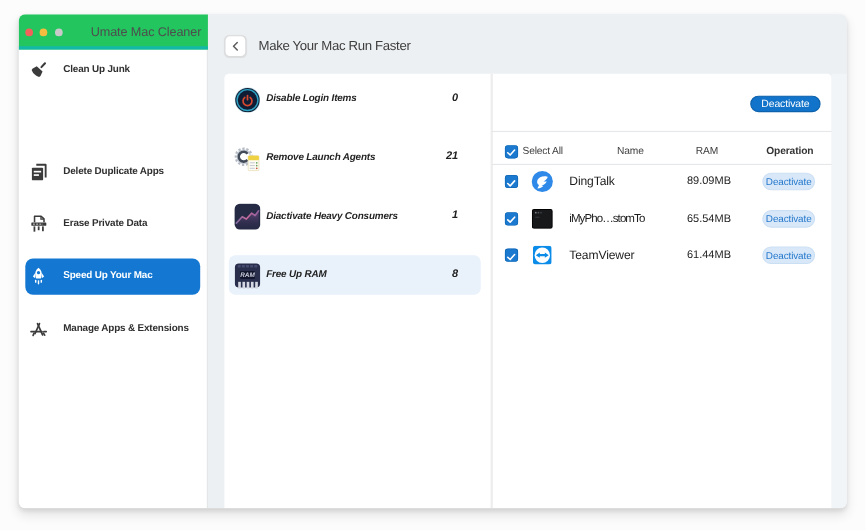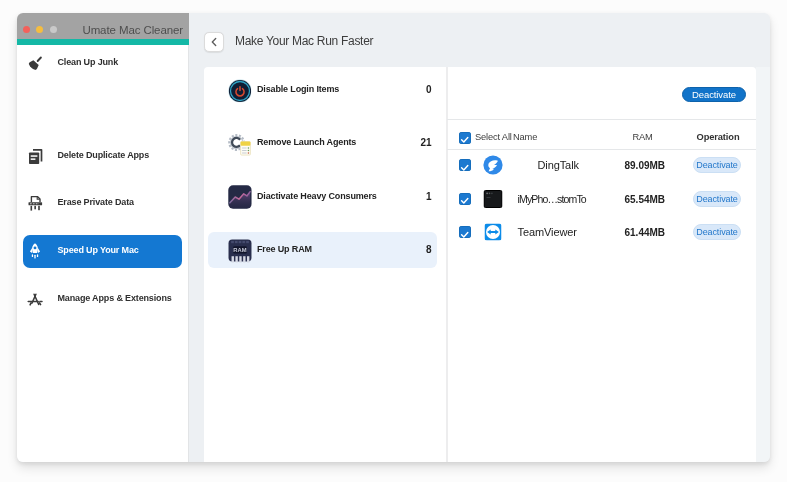--- a/index.html
+++ b/index.html
@@ -2,53 +2,53 @@
 <html><head>
 <meta charset="utf-8">
 <style>
   * { margin:0; padding:0; box-sizing:border-box; }
   html,body { width:787px; height:482px; background:#fcfcfc; font-family:"Liberation Sans", sans-serif; overflow:hidden; }
   .window { position:absolute; left:17px; top:13px; width:753px; height:449px; background:#edf0f3; border-radius:6px; overflow:hidden;
             box-shadow: 0 2px 4px rgba(0,0,0,.085), 0 6px 11px rgba(0,0,0,.105); }
 
   
   .sidebar { position:absolute; left:0; top:0; width:172px; height:449px; background:#ffffff; border-right:1px solid #e2e4e6; }
-  .titlebar { position:absolute; left:0; top:0; width:172px; height:32px; background:#a3a3a3; border-bottom:6px solid #14b8a6; }
+  .titlebar { position:absolute; left:0; top:0; width:172px; height:32px; background:#22c55e; border-bottom:3px solid #14b8a6; }
   .dot { position:absolute; top:12.5px; width:7px; height:7px; border-radius:50%; }
   .apptitle { position:absolute; top:10.5px; right:6px; font-size:11.5px; color:#4e4e4e; letter-spacing:-0.1px; }
   .mitem { position:absolute; left:0; width:172px; height:33px; }
   .mitem .txt { position:absolute; left:40.5px; top:calc(50% - 1px); transform:translateY(-50%); font-size:9px; font-weight:bold; letter-spacing:-0.15px; color:#2f2f2f; white-space:nowrap; }
   .mitem svg { position:absolute; left:10px; top:50%; transform:translateY(-50%); }
   .active-bg { position:absolute; left:6px; top:221.5px; width:159px; height:33px; background:#1478d2; border-radius:7px; }
 
   
   .backbtn { position:absolute; left:187px; top:19px; width:20px; height:20px; background:#fff; border:1px solid #dbdbdb; border-radius:5px; box-shadow:0 .5px 1px rgba(0,0,0,.08); }
   .htitle { position:absolute; left:218px; top:21px; font-size:12px; color:#3d3d3d; letter-spacing:-0.3px; }
 
   
   .card1 { position:absolute; left:187px; top:54px; width:552px; height:395px; background:#fff; border-radius:4px 4px 0 0; }
   .vdiv { position:absolute; left:429px; top:54px; width:1.5px; height:395px; background:#ededee; }
     .strip { position:absolute; left:739px; top:54px; width:14px; height:395px; background:#f2f5f7; }
 
   
-  .mrow { position:absolute; left:190px; width:239px; height:36px; }
+  .mrow { position:absolute; left:175px; width:239px; height:36px;font-style:italic; }
   .mrow svg.ric { position:absolute; left:32.5px; top:50%; transform:translate(-50%,-50%); }
   .mrow .lbl { position:absolute; left:50px; top:calc(50% - 1.5px); transform:translateY(-50%); font-size:9px; font-weight:bold; letter-spacing:-0.15px; color:#222; white-space:nowrap; }
   .mrow .cnt { position:absolute; right:14.5px; top:calc(50% - 1.5px); transform:translateY(-50%); font-size:10px; font-weight:bold; color:#222; }
   .hl { position:absolute; left:190.5px; top:218.5px; width:229.5px; height:36px; background:#e9f1fb; border-radius:6px; }
 
   
   .para { position:absolute; left:442px; top:68px; width:215px; font-size:10.5px; line-height:15px; color:#3c3c3c; letter-spacing:-0.1px; }
   .bluebtn { position:absolute; left:665px; top:73.5px; width:64px; height:15.5px; background:#1173c9; border:1px solid #0d62ab; border-radius:8px; color:#fff; font-size:9.5px; text-align:center; line-height:14px; letter-spacing:-0.1px; }
   .div1 { position:absolute; left:430px; top:106px; width:309px; height:1px; background:#e5e7e9; }
   .div2 { position:absolute; left:430px; top:135.5px; width:309px; height:1px; background:#e5e7e9; }
   .chk { position:absolute; width:12px; height:12px; background:#1c79d0; border-radius:3px; box-shadow: inset 0 0 0 0.5px #0d62ab; }
   .thead { position:absolute; font-size:9.3px; color:#3e3e3e; letter-spacing:-0.15px; white-space:nowrap; }
   .rname { position:absolute; left:500.5px; font-size:11px; color:#1d1d1d; letter-spacing:-0.1px; transform:translateY(-50%); white-space:nowrap; }
-  .rram { position:absolute; left:607.5px; font-size:10px; font-weight:bold; color:#232323; transform:translateY(-50%); }
+  .rram { position:absolute; left:607.5px; font-size:10px; font-weight:normal; color:#232323; transform:translateY(-50%); }
   .pill { position:absolute; left:676px; width:48px; height:16px; background:#d9e8f9; border:1px solid #cbdff4; border-radius:8.5px; color:#2478cb; font-size:9px; text-align:center; line-height:14.5px; transform:translateY(-50%); letter-spacing:-0.1px; }
   .ricon { position:absolute; transform:translate(-50%,-50%); }
 </style>
 </head>
 <body>
 <div class="window">
 
   <div class="sidebar"></div>
   <div class="titlebar">
     <div class="dot" style="left:5.5px; background:#f3615b;"></div>
@@ -206,34 +206,34 @@
   <div class="bluebtn">Deactivate</div>
   <div class="div1"></div>
   <div class="div2"></div>
 
   <div class="chk" style="left:442px; top:118.5px;">
     <svg width="11.5" height="11.5" viewBox="0 0 12 12">
         <path d="M2.7 6.1 L5 8.3 L9.2 3.6" fill="none" stroke="#fff" stroke-width="1.5" stroke-linecap="round" stroke-linejoin="round"></path>
       </svg>
   </div>
   <div class="thead" style="left:458px; top:119px;">Select All</div>
-  <div class="thead" style="left:496px; top:119px;text-align:right;">Name</div>
+  <div class="thead" style="left:544px; top:119px;text-align:right;">Name</div>
   <div class="thead" style="left:615.5px; top:119px;">RAM</div>
   <div class="thead" style="left:679.5px; top:119px; font-weight:bold; letter-spacing:-0.1px; color:#333;">Operation</div>
 
   <div class="chk" style="left:442px; top:146px;">
     <svg width="11.5" height="11.5" viewBox="0 0 12 12">
         <path d="M2.7 6.1 L5 8.3 L9.2 3.6" fill="none" stroke="#fff" stroke-width="1.5" stroke-linecap="round" stroke-linejoin="round"></path>
       </svg>
   </div>
   <svg class="ricon" style="left:476px; top:152px;" width="20" height="20" viewBox="0 0 20 20" id="ic-ding">
       <circle cx="10" cy="10" r="9.6" fill="#2f89e8"></circle>
       <path d="M5.6 8.6 C6.9 5.9 10.5 4.5 14.2 5.4 C14.8 5.55 15 5.85 14.75 6.3 C14 7.75 12.7 9.1 11 10 L14 10.1 C13.2 11.9 11.5 13.3 9.3 14 L10.9 14.2 C9.5 15.6 7.6 16.4 5.6 16.3 L7 13.2 C5.4 12.3 4.9 10.7 5.6 8.6 Z" fill="#fff"></path>
     </svg>
-  <div class="rname" style="top:152px;margin-left:20px;">DingTalk</div>
+  <div class="rname" style="top:152px;">DingTalk</div>
   <div class="rram" style="top:152px;">89.09MB</div>
   <div class="pill" style="top:152px;">Deactivate</div>
 
   <div class="chk" style="left:442px; top:179.5px;">
     <svg width="11.5" height="11.5" viewBox="0 0 12 12">
         <path d="M2.7 6.1 L5 8.3 L9.2 3.6" fill="none" stroke="#fff" stroke-width="1.5" stroke-linecap="round" stroke-linejoin="round"></path>
       </svg>
   </div>
   <svg class="ricon" style="left:476px; top:185.5px;" width="19" height="18" viewBox="0 0 19 18" id="ic-imy">
       <rect x="0.5" y="0.5" width="18" height="17" rx="1.5" fill="#17191b" stroke="#000" stroke-width="1"></rect>

